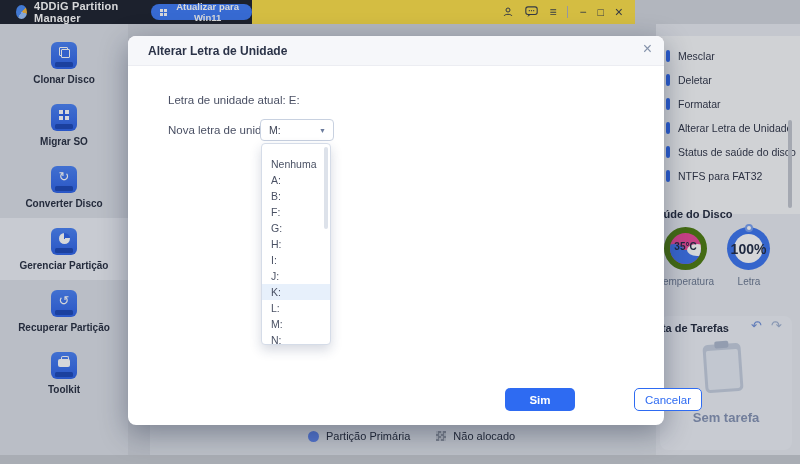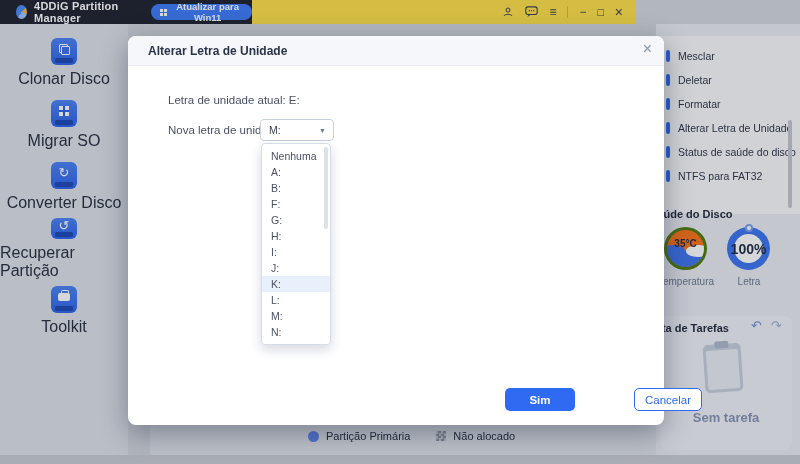--- a/index.html
+++ b/index.html
@@ -45,34 +45,34 @@
   .g-migrate-os { width:10px; height:10px;
                   background:linear-gradient(#2d62e8,#2d62e8) center/2px 10px no-repeat,
                              linear-gradient(#2d62e8,#2d62e8) center/10px 2px no-repeat, #fff; }
   .g-convert-disk::before { content:"↻"; font-size:13px; line-height:10px; display:block; }
   .g-manage-partition { width:11px; height:11px; border-radius:50%;
                         background:conic-gradient(from 0deg, #2d62e8 0 90deg, #fff 90deg 360deg); }
   .g-recover-partition::before { content:"↺"; font-size:13px; line-height:10px; display:block; }
   .g-toolkit { width:12px; height:8px; background:#fff; border-radius:2px; position:relative; }
   .g-toolkit::before { content:""; position:absolute; top:-3px; left:3px; width:6px; height:3px;
                        border:1.2px solid #fff; border-bottom:none; border-radius:2px 2px 0 0; }
-  .sb-label { font-size:16px; font-weight:normal; color:#272e40; }
+  .sb-label { font-size:10px; font-weight:bold; color:#272e40; }
 
   
   .rpanel-bg { position:absolute; left:656px; top:24px; width:144px; height:440px; background:#e9ecf2; }
   .rmenu { position:absolute; left:656px; top:36px; width:144px; height:178px; background:#f8f9fb; padding-top:8px; }
   .rm-item { height:24px; display:flex; align-items:center; gap:8px; padding-left:10px; cursor:pointer; }
   .rm-ico { width:4px; height:12px; border-radius:2px; background:#2f6bf3; flex:0 0 auto; }
   .rm-label { font-size:10.5px; color:#2f3547; white-space:nowrap; }
   .rmenu-scroll { position:absolute; left:788px; top:120px; width:4px; height:88px; background:#c2c6cf; border-radius:2px; }
 
   .health-title, .tasks-title { position:absolute; font-size:11px; font-weight:bold; color:#232a3d; white-space:nowrap; }
   .health-title { left:650px; top:208px; }
   .gauge-temp { position:absolute; left:664px; top:227px; width:43px; height:43px; border-radius:50%;
-                background:#f97316; border:3px solid #4d7c0f; overflow:hidden; }
+                background:#ec4899; border:6px solid #4d7c0f; overflow:hidden; }
   .gauge-temp .wave { position:absolute; left:0; right:0; bottom:0; height:44%; background:#3f75ef; }
   .gauge-temp .wave::before { content:""; position:absolute; top:-6px; left:-6px; width:65%; height:12px;
                               background:#3f75ef; border-radius:50%; }
   .gauge-temp .wave::after { content:""; position:absolute; top:-6px; right:-6px; width:65%; height:12px;
                              background:#fff; border-radius:50%; }
   .gauge-temp .val { position:absolute; top:8px; left:0; right:0; text-align:center; font-size:10px;
                      font-weight:bold; color:#1f2a44; z-index:2; }
   .gauge-status { position:absolute; left:727px; top:227px; width:43px; height:43px; border-radius:50%;
                   background:#3b74f0; display:flex; align-items:center; justify-content:center; }
   .gauge-status .inner { width:29px; height:29px; border-radius:50%; background:#fff; display:flex;
@@ -116,21 +116,21 @@
   .modal-title { font-size:12px; font-weight:bold; color:#2b3348; }
   .modal-close { position:absolute; right:12px; top:5px; font-size:16px; color:#8593ab; cursor:pointer; line-height:1; }
   .line-current { position:absolute; left:40px; top:58px; font-size:11.5px; color:#4a5064; }
   .line-new-label { position:absolute; left:40px; top:88px; font-size:11.5px; color:#4a5064; }
   .select { position:absolute; left:132px; top:83px; width:74px; height:22px; border:1px solid #c8d1e0;
             border-radius:4px; background:#fff; display:flex; align-items:center; padding:0 8px;
             font-size:10.5px; color:#3c4254; cursor:pointer; }
   .select .caret { position:absolute; right:7px; font-size:7px; color:#6b7b9c; }
   .dropdown { position:absolute; left:133px; top:107px; width:70px; height:202px; background:#fff;
               border:1px solid #d5dce8; border-radius:4px; box-shadow:0 5px 12px rgba(30,45,90,.18);
-              overflow:hidden; padding-top:4px; }
+              overflow:hidden; padding-top:12px; }
   .dd-row { height:16px; line-height:16px; padding-left:9px; font-size:10.5px; color:#4a5164; cursor:pointer; }
   .dd-row.hl { background:#e7f0fb; }
   .dd-scroll { position:absolute; right:2px; top:3px; width:4px; height:82px; background:#dde2ea;
                border-radius:2px; z-index:2; }
   .btn-yes { position:absolute; left:377px; top:352px; width:70px; height:23px; background:#2e6bf2;
              border:none; border-radius:5px; color:#fff; font-size:11.5px; font-weight:bold;
              font-family:"Liberation Sans",sans-serif; cursor:pointer; }
   .btn-cancel { position:absolute; left:458px; top:352px; width:68px; height:23px; background:#fff;
                 border:1px solid #2e6bf2; border-radius:5px; color:#2e6bf2; font-size:11.5px;
                 font-family:"Liberation Sans",sans-serif; cursor:pointer;margin-left:48px; }
@@ -185,20 +185,26 @@
         <span class="sb-label">Migrar SO</span>
       </div>
 
       <div class="sb-item">
         <span class="sb-ico">
           <span class="sb-g g-convert-disk"></span>
         </span>
         <span class="sb-label">Converter Disco</span>
       </div>
 
+      <div class="sb-item active">
+        <span class="sb-ico">
+          <span class="sb-g g-manage-partition"></span>
+        </span>
+        <span class="sb-label">Gerenciar Partição</span>
+      </div>
 
       <div class="sb-item">
         <span class="sb-ico">
           <span class="sb-g g-recover-partition"></span>
         </span>
         <span class="sb-label">Recuperar Partição</span>
       </div>
 
       <div class="sb-item">
         <span class="sb-ico">

